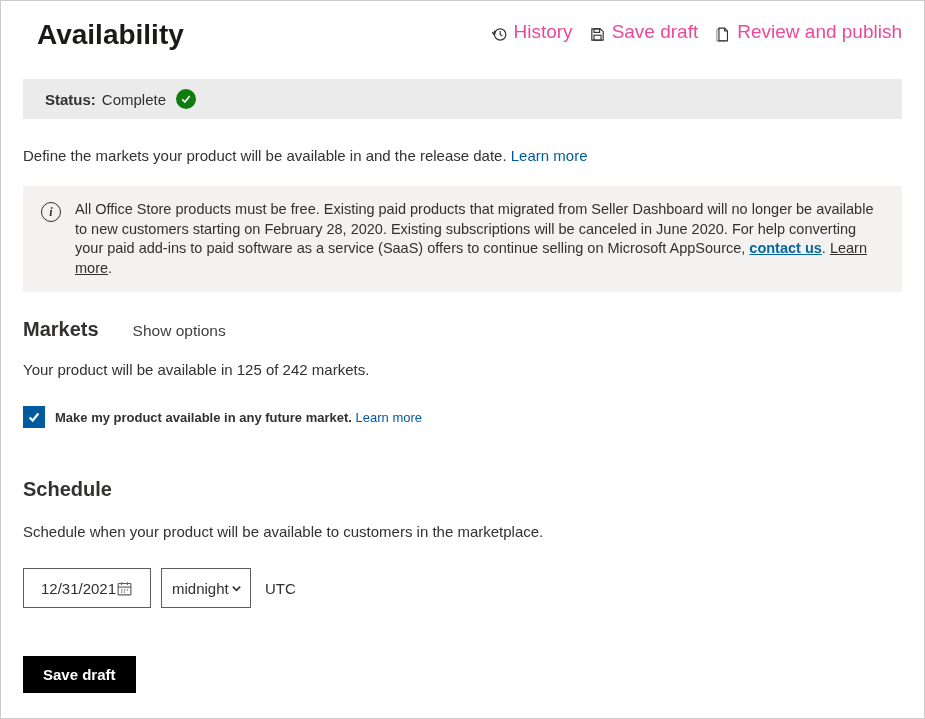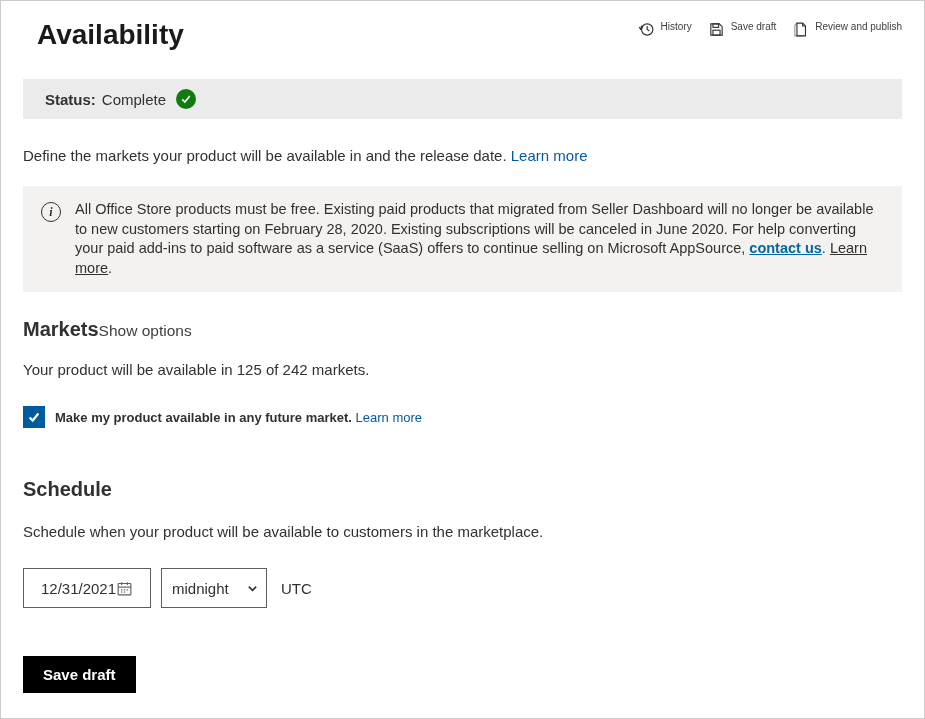--- a/index.html
+++ b/index.html
@@ -25,24 +25,24 @@
       margin-left: 14px;
     }
     .actions {
       display: flex;
       gap: 16px;
       align-items: center;
       padding-top: 2px;
     }
     .action-link {
       display: flex;
-      align-items: flex-start;
+      align-items: flex-end;
       gap: 6px;
-      color: #404040;
-      font-size: 10px;
+      color: #ec4899;
+      font-size: 19px;
       cursor: pointer;
     }
     .action-link .icon svg { width: 17px; height: 17px; display: block; }
     .status-bar {
       background: #ebebeb;
       padding: 10px 22px;
       display: flex;
       align-items: center;
       gap: 6px;
       font-size: 15px;
@@ -88,20 +88,21 @@
     }
     .info-text {
       font-size: 14.5px;
       line-height: 1.35;
     }
     .contact-link { color: #0369a1; font-weight: 700; text-decoration: underline; cursor: pointer; }
     .info-learn { color: #323130; text-decoration: underline; cursor: pointer; }
     .section-header-row {
       display: flex;
       align-items: baseline;
+      gap: 34px;
       margin-bottom: 20px;
     }
     .section-title {
       font-size: 20px;
       font-weight: 700;
     }
     .show-options {
       color: #404040;
       font-size: 15.5px;
       cursor: pointer;
@@ -147,21 +148,21 @@
       border: 1px solid #605e5c;
       padding: 0 24px;
       display: flex;
       align-items: center;
       justify-content: center;
       font-size: 15px;
       cursor: pointer;
     }
     .date-input .cal-icon svg { width: 17px; height: 17px; display: block; }
     .time-select {
-      width: 106px;
+      width: 90px;
       height: 40px;
       border: 1px solid #605e5c;
       padding: 0 8px 0 10px;
       display: flex;
       align-items: center;
       justify-content: space-between;
       font-size: 15px;
       cursor: pointer;
     }
     .chev-down svg { width: 11px; height: 11px; display: block; }

